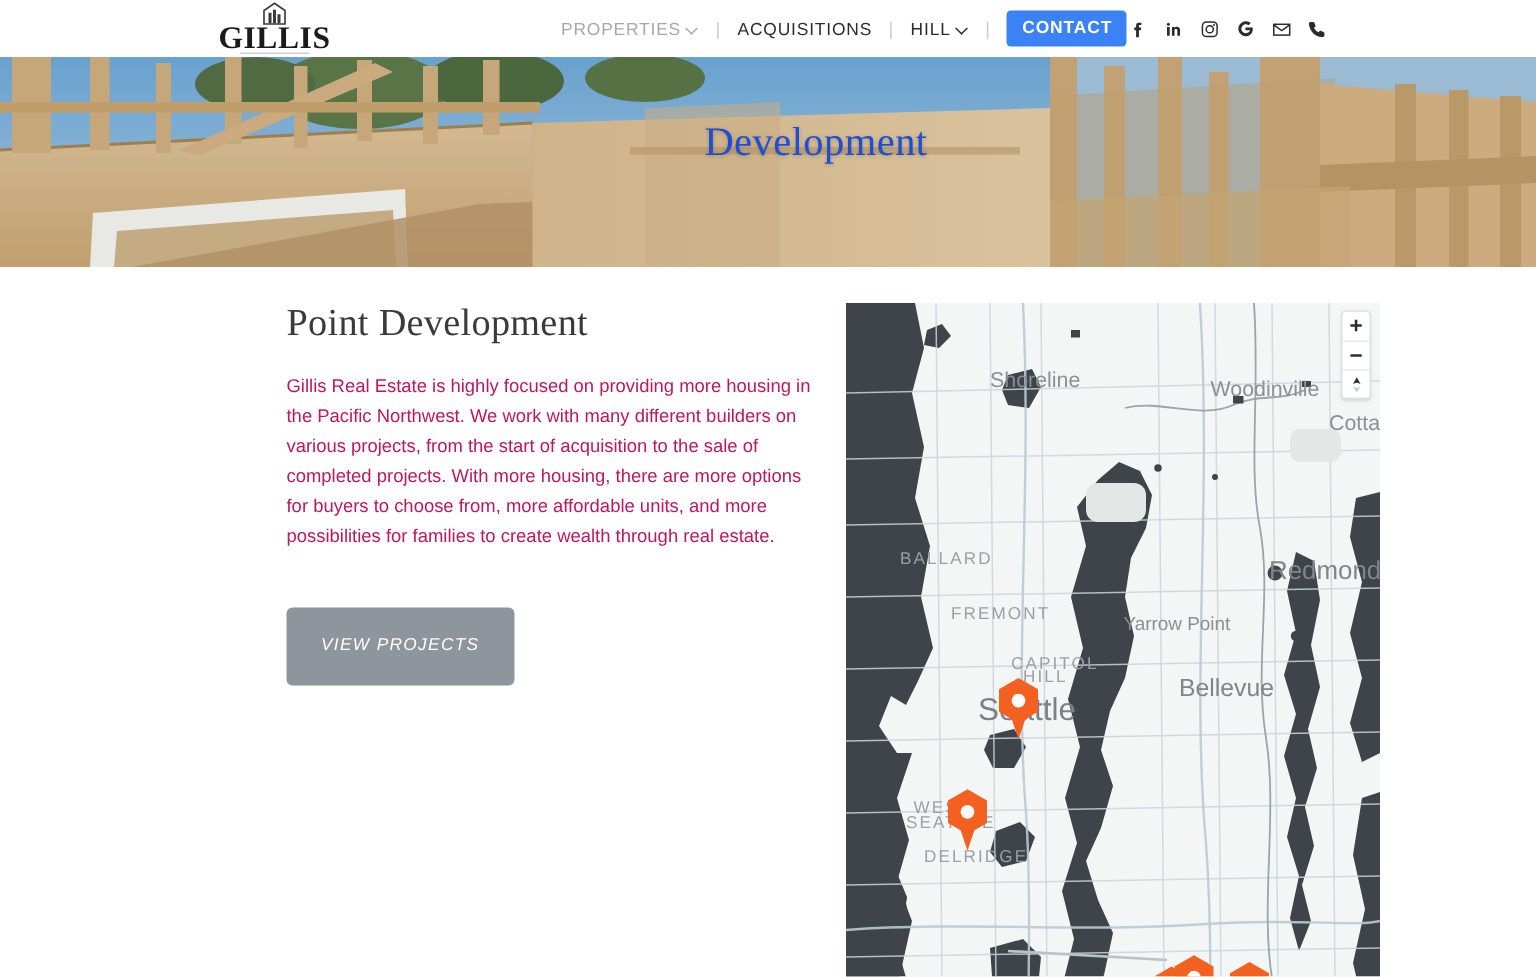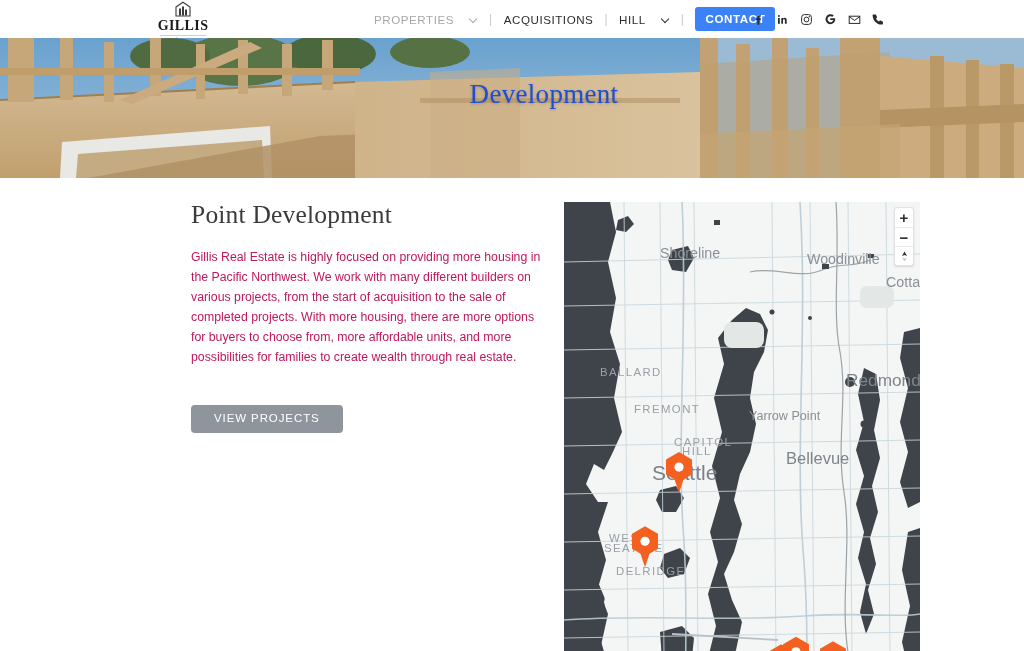--- a/index.html
+++ b/index.html
@@ -19,38 +19,38 @@
   }
   .logo {
     position: absolute; left: 152px; top: 1px;
     width: 62px; height: 36px;
     display: flex; flex-direction: column; align-items: center;
   }
   .logo-mark { width: 20px; height: 16px; position: relative; }
   .logo-mark svg { display:block; }
   .logo-word {
     font-family: "Liberation Serif", serif;
-    font-size: 14px; font-weight: bold;
+    font-size: 21px; font-weight: bold;
     letter-spacing: 0.4px; color: #1b1b1b;
     line-height: 15px; margin-top: 1px;
   }
   .logo-sub {
     font-size: 3.3px; letter-spacing: 1.6px;
     color: #6e6e6e; margin-top: 1.5px;
     border-top: 0.5px solid #cfcfcf; padding-top: 1px;
     width: 46px; text-align: center;
   }
 
   .nav {
     position: absolute; left: 374px; top: 0; height: 38px;
     display: flex; align-items: center; gap: 0;
     font-size: 11.6px; letter-spacing: 0.55px;
   }
   .nav-item {
-    color: #2c2c2c; display: flex; align-items: center; gap: 16px;
+    color: #2c2c2c; display: flex; align-items: center; gap: 4px;
     padding: 0 0px; white-space: nowrap; cursor: pointer;
   }
   .nav-item.muted { color: #a7a7ac; }
   .nav-sep { color: #c9c9cf; margin: 0 11px; font-size: 12px; }
   .chev { width: 8px; height: 8px; position: relative; display:inline-block; }
   .chev:before {
     content: ""; position: absolute; left: 0; top: 1px;
     width: 5px; height: 5px;
     border-right: 1.2px solid currentColor;
     border-bottom: 1.2px solid currentColor;
@@ -100,22 +100,22 @@
   }
   .copy p {
     margin-top: 19px;
     font-size: 12.3px; line-height: 1.62; color: #be185d;
     width: 356px;
   }
   .view-btn {
     position: absolute; left: 191px; top: 227px;
     background: #8e959c; color: #ffffff;
     font-size: 11.5px; letter-spacing: 0.9px;
-    padding: 8px 23px; border-radius: 4px;
-    display: inline-block; cursor: pointer; line-height: 1;
+    padding: 20px 23px; border-radius: 4px;
+    display: inline-block; cursor: pointer; line-height: 1; font-style: italic;
   }
 
   
   .map {
     position: absolute; left: 564px; top: 24px;
     width: 356px; height: 449px;
     overflow: hidden; background: #f2f3f3;
   }
   .map svg { display: block; }
 

